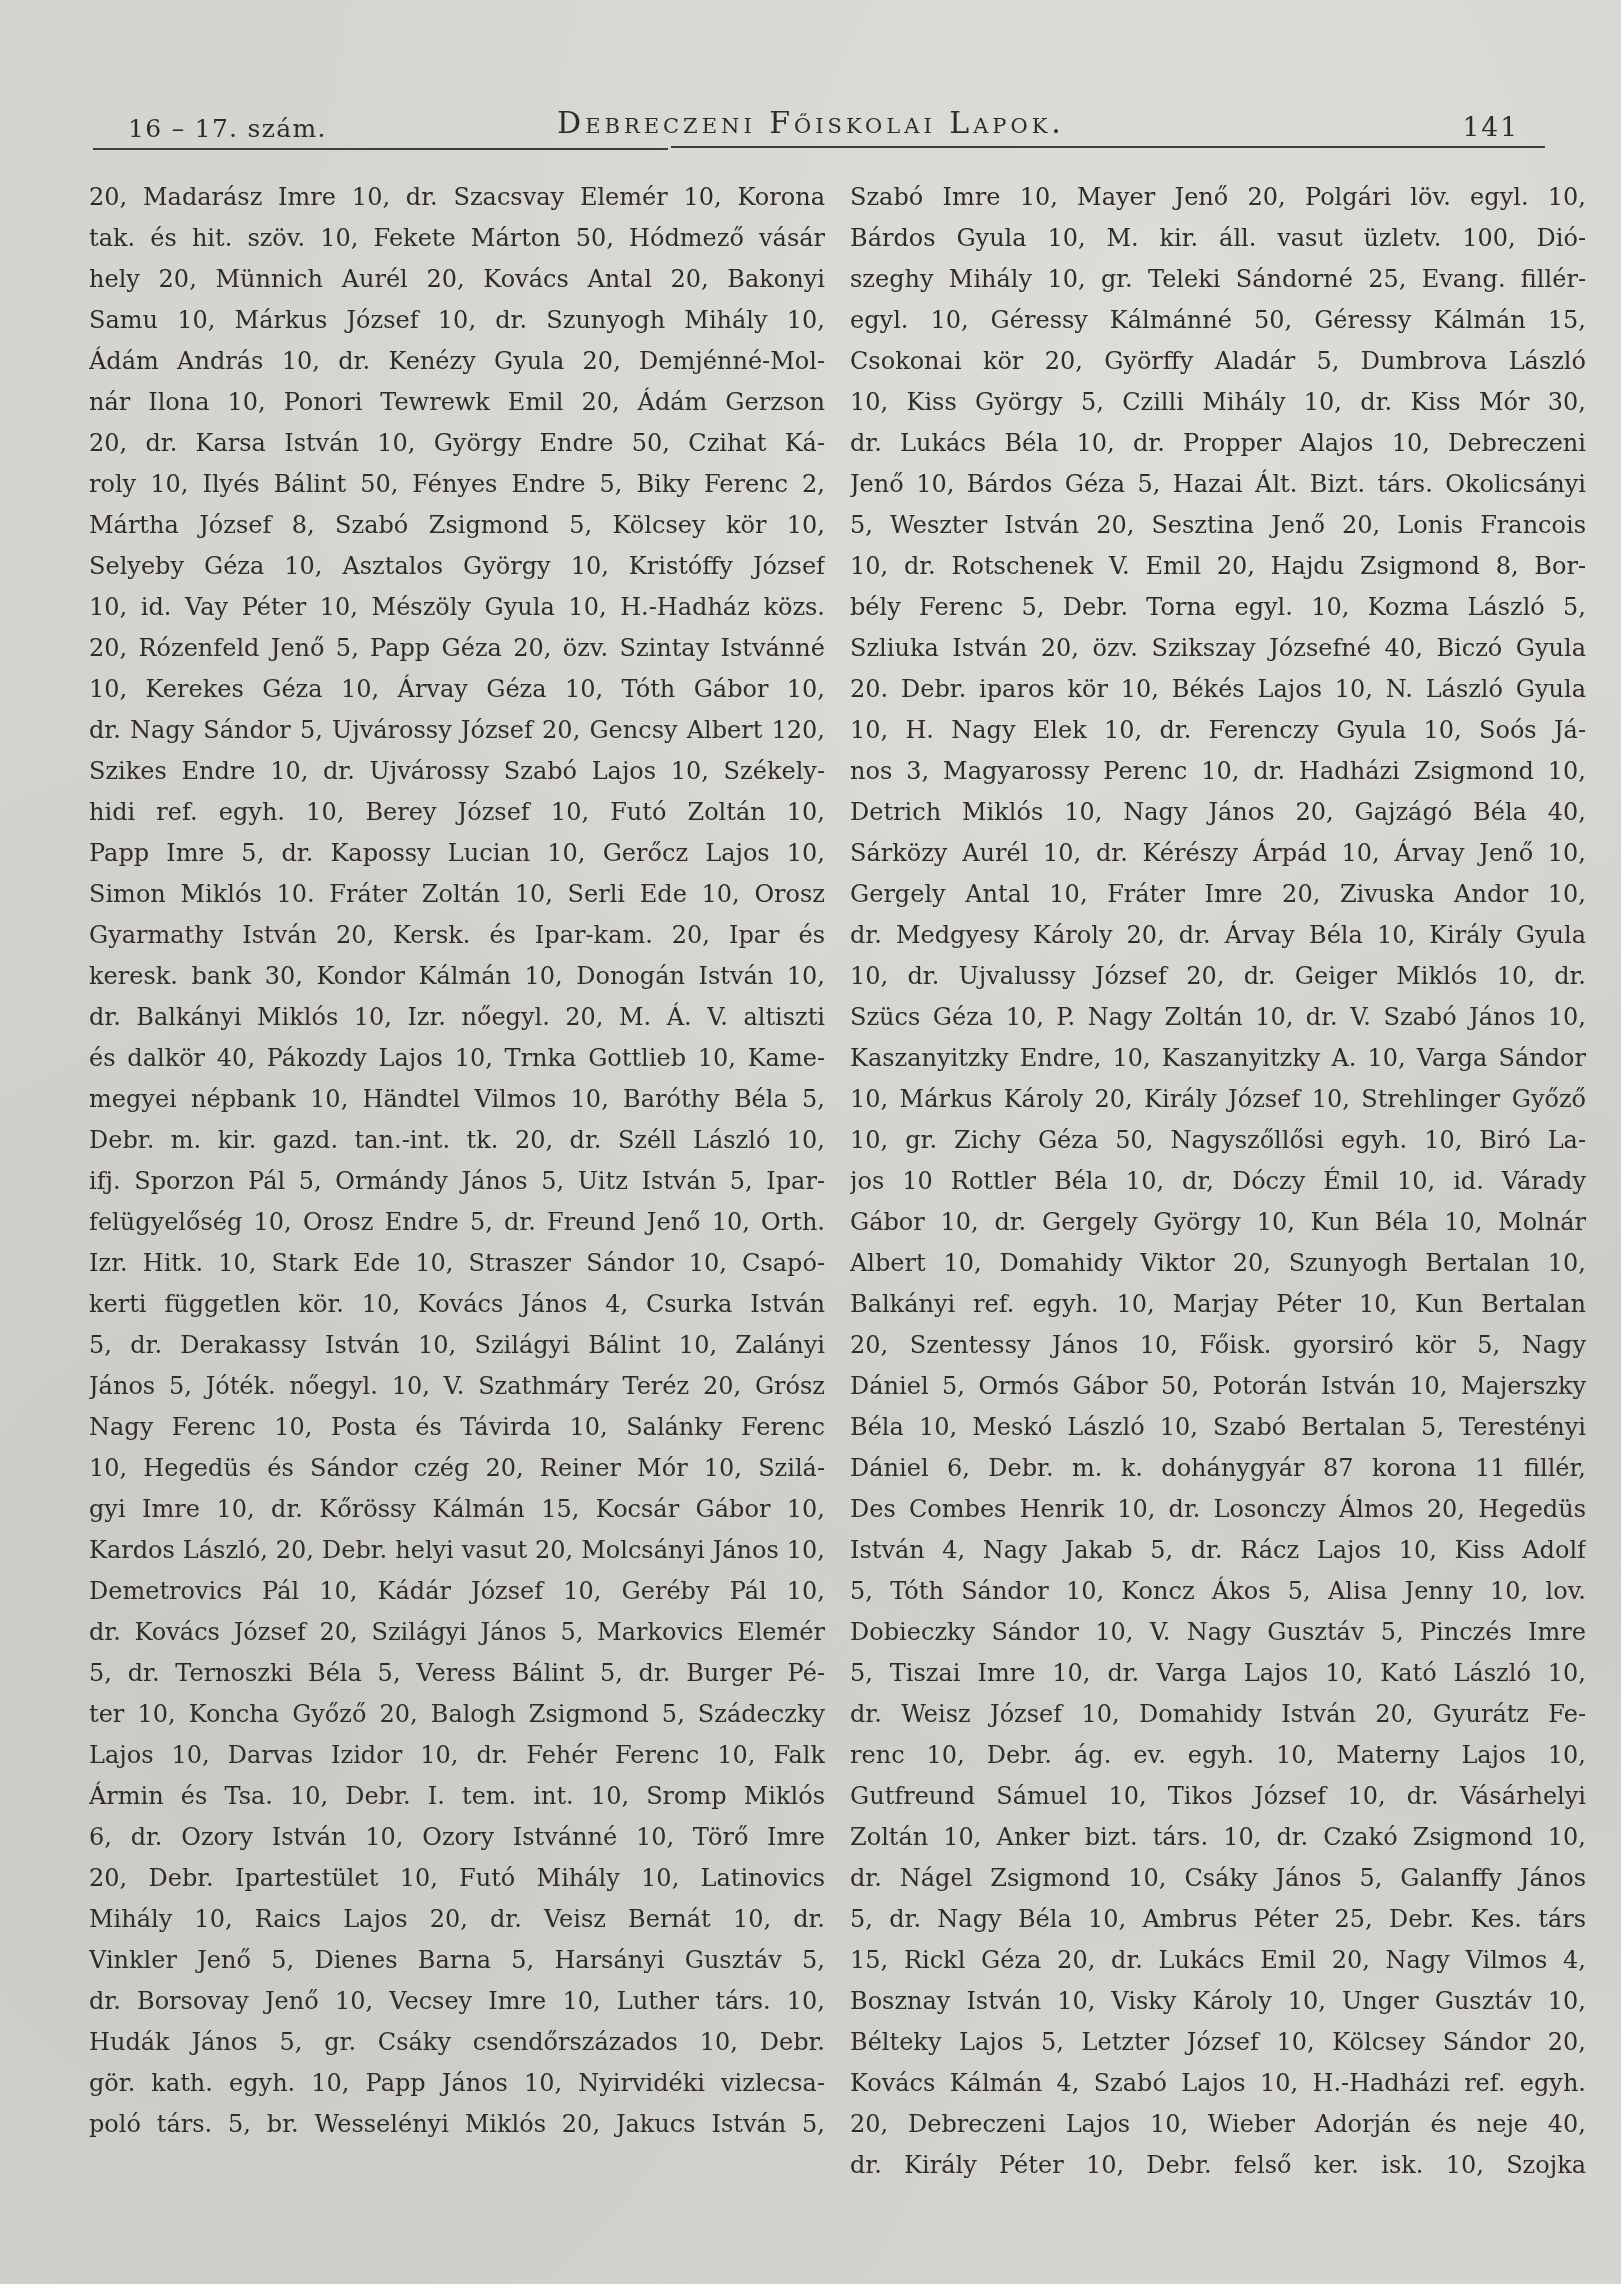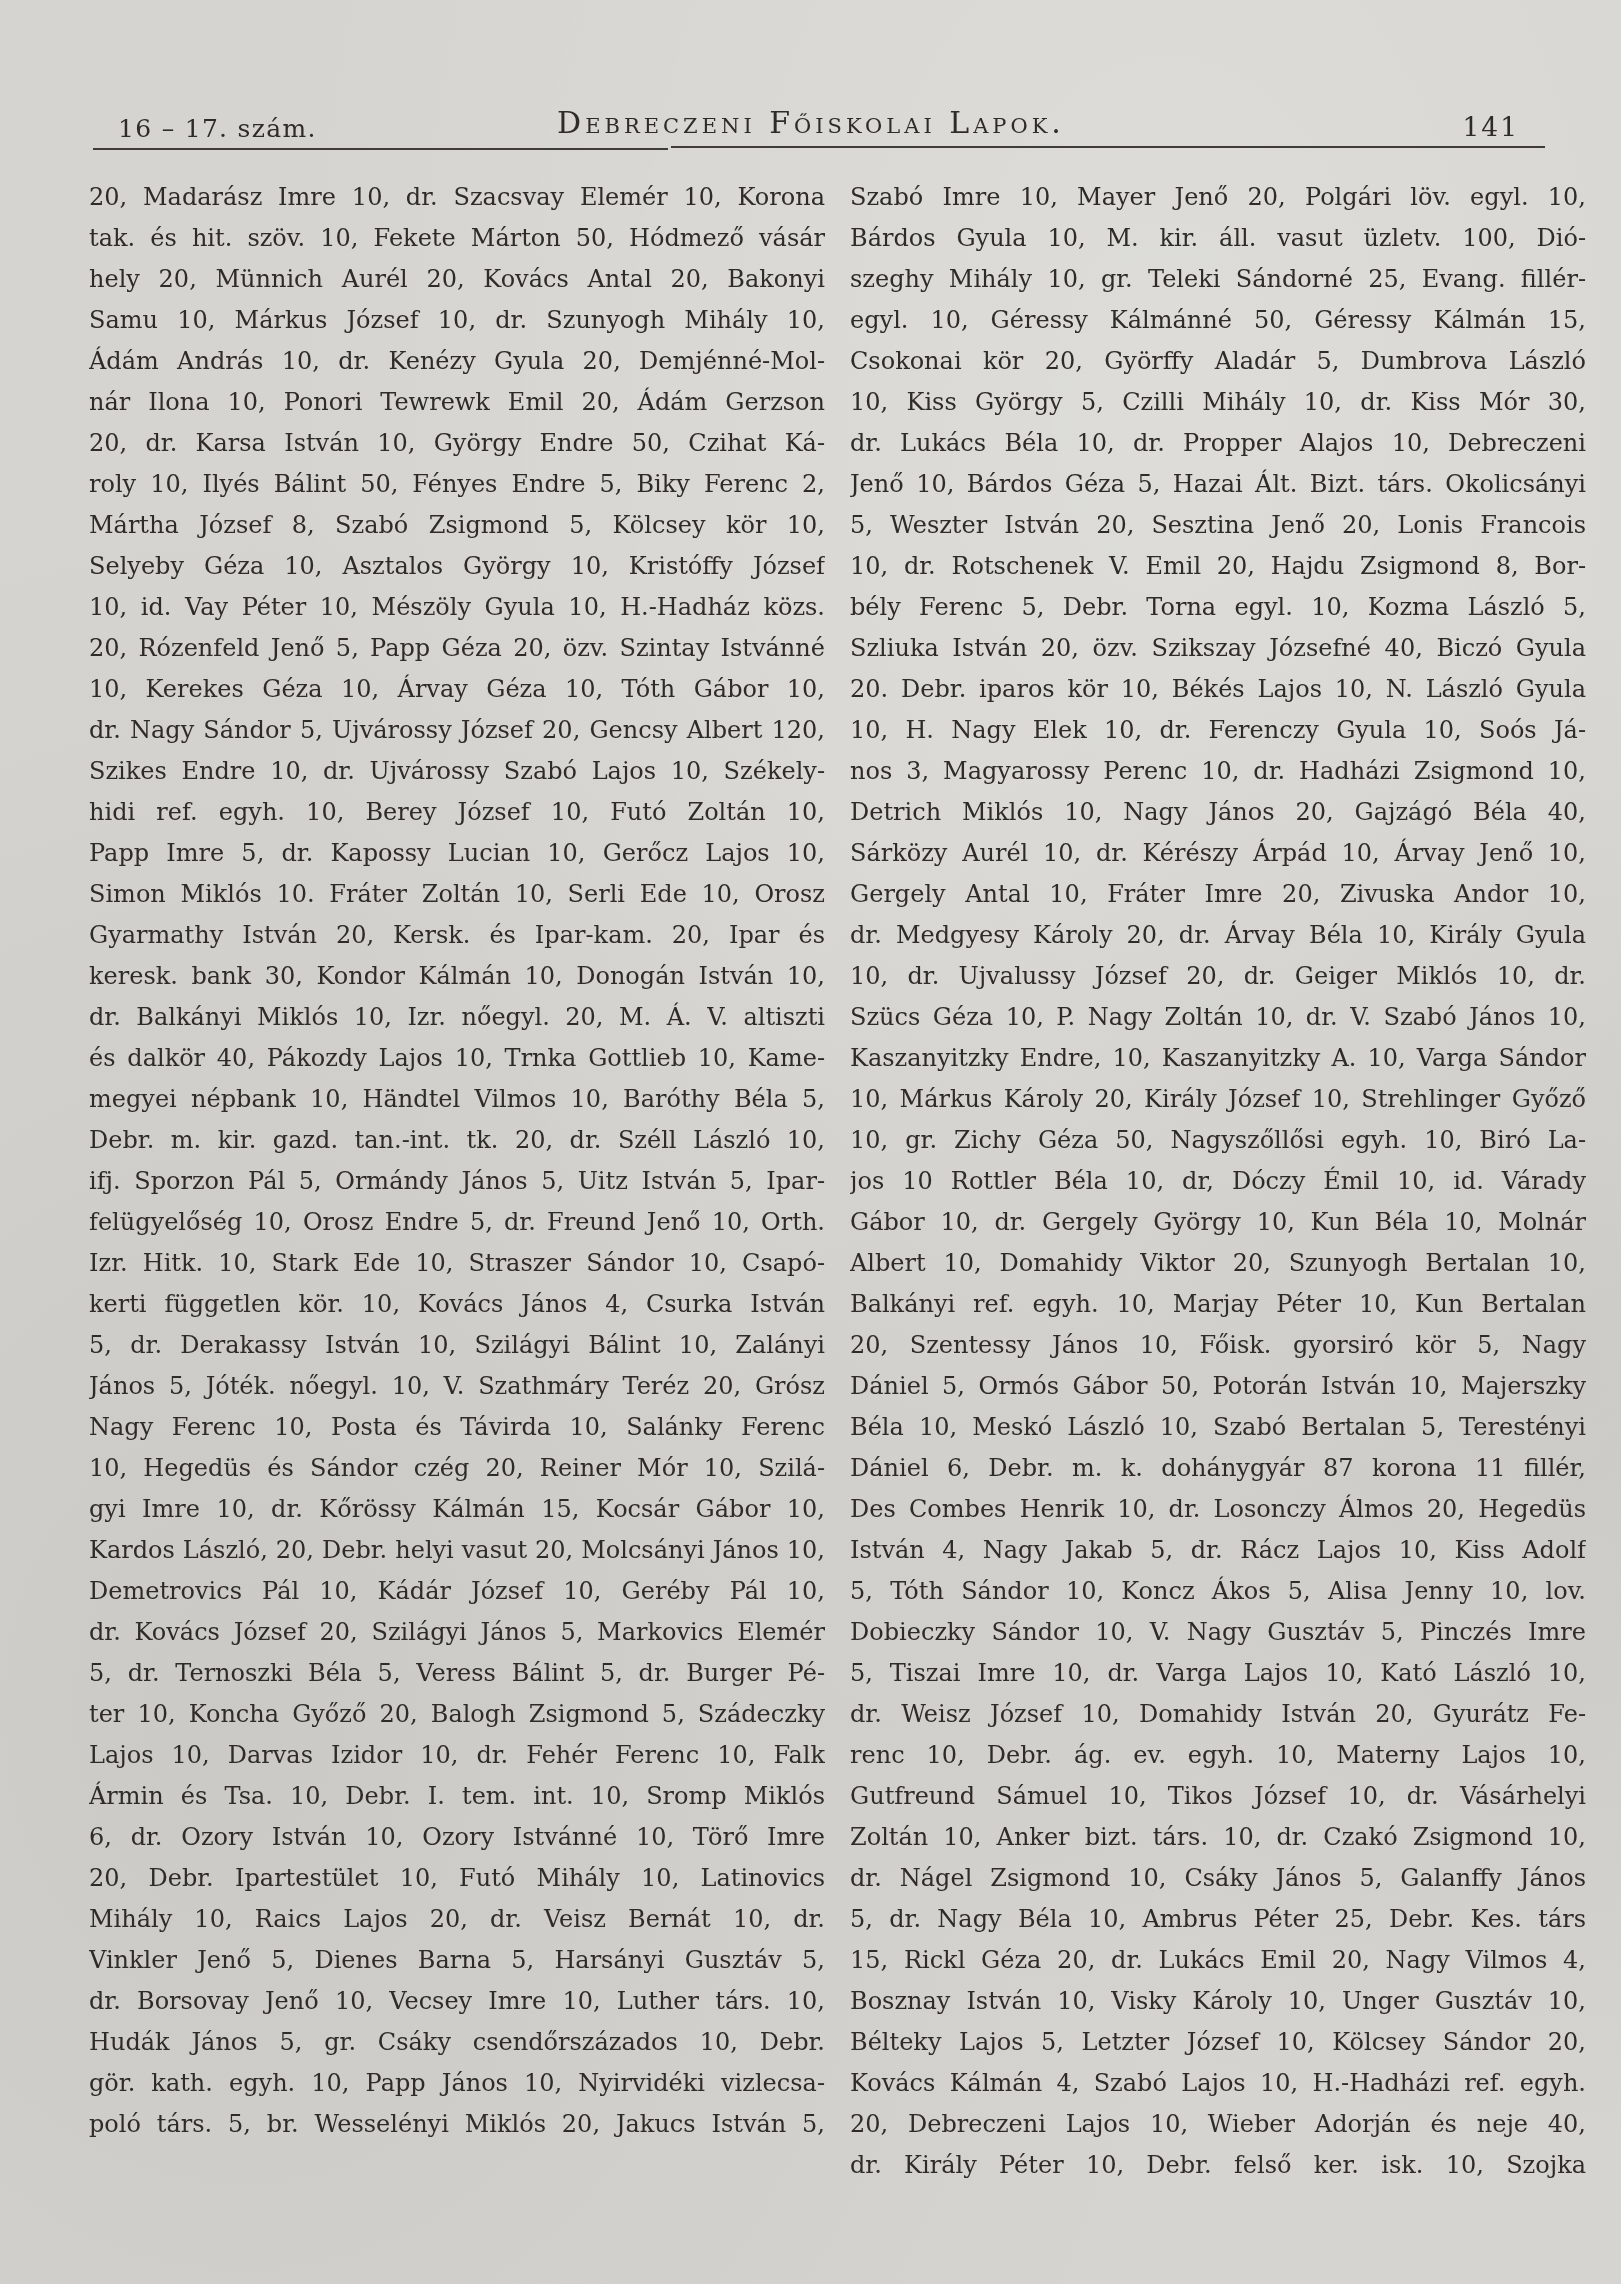--- a/index.html
+++ b/index.html
@@ -15,21 +15,21 @@
       radial-gradient(ellipse at 72% 18%, rgba(255,255,255,0.20), transparent 55%),
       radial-gradient(ellipse at 15% 75%, rgba(110,110,105,0.10), transparent 50%),
       radial-gradient(ellipse at 95% 60%, rgba(120,118,112,0.12), transparent 40%),
       #d5d4d0;
     font-family: "DejaVu Serif", "Liberation Serif", serif;
     color: #2f2c28;
     overflow: hidden;
   }
   .issue {
     position: absolute;
-    left: 118px;
+    left: 128px;
     top: 114px;
     font-size: 25px;
     letter-spacing: 1.3px;
     white-space: nowrap;
   }
   .title {
     position: absolute;
     left: 0;
     width: 100%;
     top: 105px;

